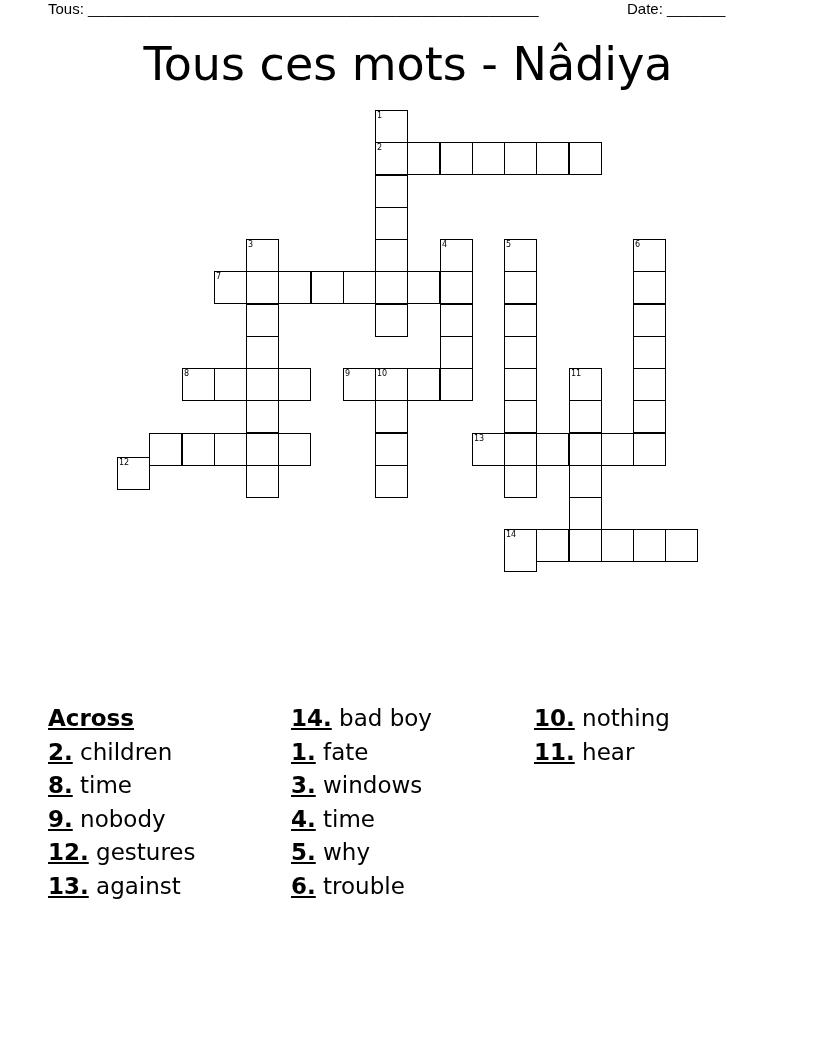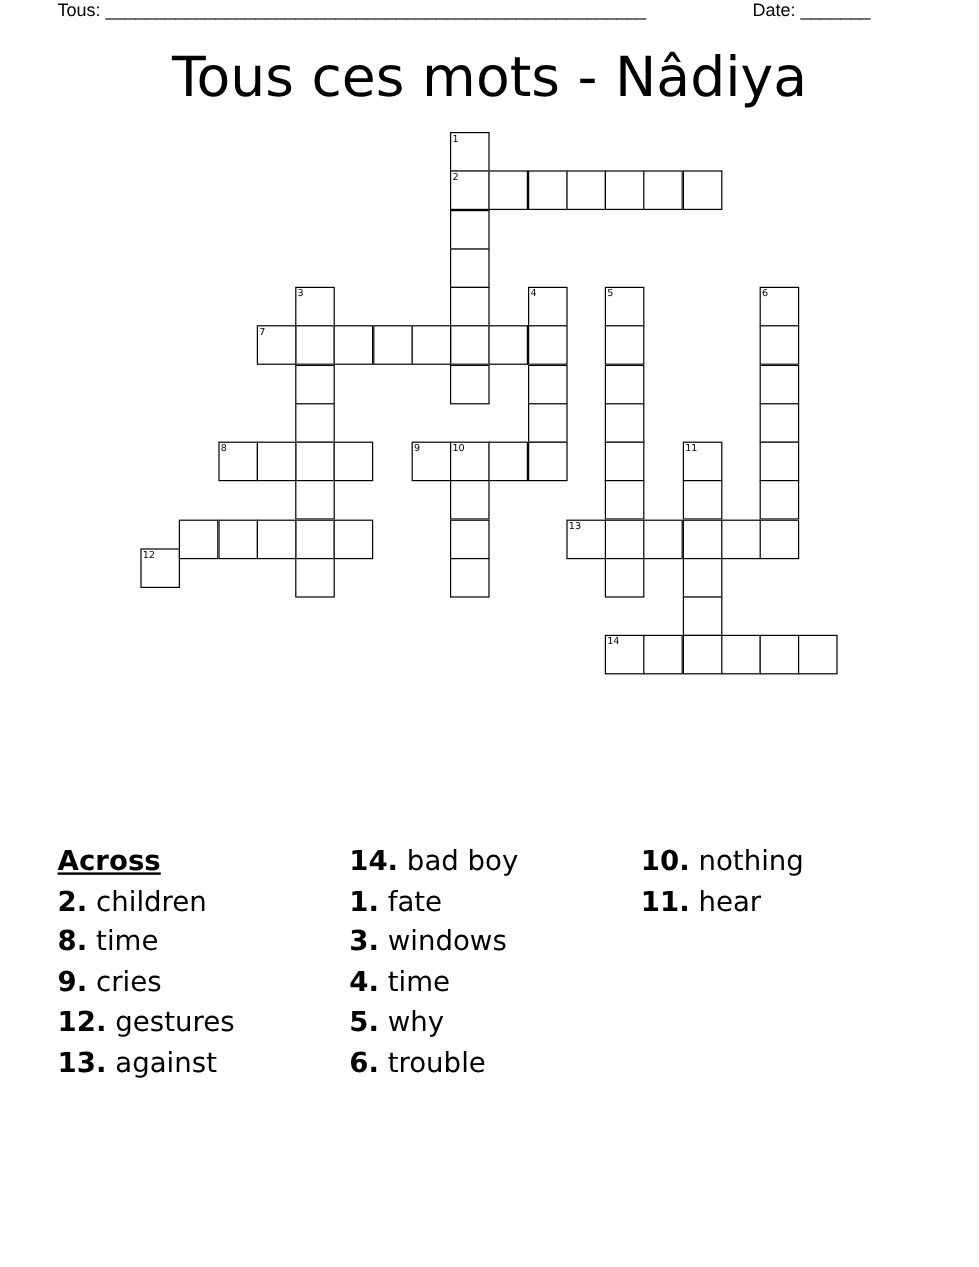--- a/index.html
+++ b/index.html
@@ -8,21 +8,21 @@
   .header-row .name { position: absolute; left: 48px; top: 0; }
   .header-row .date { position: absolute; left: 627px; top: 0; }
   .title { position: absolute; top: 34px; left: 0; width: 816px; text-align: center; font-family: "DejaVu Sans", sans-serif; font-size: 46px; line-height: 60px; letter-spacing: 0px; }
   .grid { position: absolute; left: 0; top: 0; width: 816px; height: 600px; }
   .cell { position: absolute; width: 32px; height: 32px; box-sizing: border-box; border: 1.5px solid #000; background: #fff; }
   .cell .num { position: absolute; left: 1px; top: 0px; font-family: "DejaVu Sans", sans-serif; font-size: 8px; line-height: 10px; }
   .clues { position: absolute; top: 702px; left: 0; width: 816px; font-family: "DejaVu Sans", sans-serif; font-size: 23px; }
   .col { position: absolute; top: 0; }
   .col .line { height: 33.5px; line-height: 33px; white-space: nowrap; }
   .col .heading { font-weight: bold; text-decoration: underline; }
-  .col .cnum { font-weight: bold; }
+  .col .cnum { font-weight: bold; text-decoration: underline; }
 </style>
 </head>
 <body>
 
 <div class="header-row">
   <span class="name">Tous: ______________________________________________________</span>
   <span class="date">Date: _______</span>
 </div>
 
 <div class="title">Tous ces mots - Nâdiya</div>
@@ -116,35 +116,35 @@
     </div>
     <div class="cell" style="left: 149px; top: 433px; width: 33px; height: 33px;"></div>
     <div class="cell" style="left: 182px; top: 433px; width: 33px; height: 33px;"></div>
     <div class="cell" style="left: 214px; top: 433px; width: 33px; height: 33px;"></div>
     <div class="cell" style="left: 278px; top: 433px; width: 33px; height: 33px;"></div>
     <div class="cell" style="left: 472px; top: 433px; width: 33px; height: 33px;">
       <span class="num">13</span>
     </div>
     <div class="cell" style="left: 536px; top: 433px; width: 33px; height: 33px;"></div>
     <div class="cell" style="left: 601px; top: 433px; width: 33px; height: 33px;"></div>
-    <div class="cell" style="left: 504px; top: 529px; width: 33px; height: 33px; text-align: center;">
+    <div class="cell" style="left: 504px; top: 529px; width: 33px; height: 43px; text-align: center;">
       <span class="num">14</span>
     </div>
     <div class="cell" style="left: 536px; top: 529px; width: 33px; height: 33px;"></div>
     <div class="cell" style="left: 601px; top: 529px; width: 33px; height: 33px;"></div>
     <div class="cell" style="left: 633px; top: 529px; width: 33px; height: 33px;"></div>
     <div class="cell" style="left: 665px; top: 529px; width: 33px; height: 33px;"></div>
   </div>
 
 <div class="clues">
   <div class="col" style="left:48px;">
     <div class="line heading">Across</div>
     <div class="line"><span class="cnum">2.</span><span> children</span></div>
     <div class="line"><span class="cnum">8.</span><span> time</span></div>
-    <div class="line"><span class="cnum">9.</span><span> cries</span></div>
+    <div class="line"><span class="cnum">9.</span><span> nobody</span></div>
     <div class="line"><span class="cnum">12.</span><span> gestures</span></div>
     <div class="line"><span class="cnum">13.</span><span> against</span></div>
   </div>
   <div class="col" style="left:291px;">
     <div class="line"><span class="cnum">14.</span><span> bad boy</span></div>
     <div class="line"><span class="cnum">1.</span><span> fate</span></div>
     <div class="line"><span class="cnum">3.</span><span> windows</span></div>
     <div class="line"><span class="cnum">4.</span><span> time</span></div>
     <div class="line"><span class="cnum">5.</span><span> why</span></div>
     <div class="line"><span class="cnum">6.</span><span> trouble</span></div>

